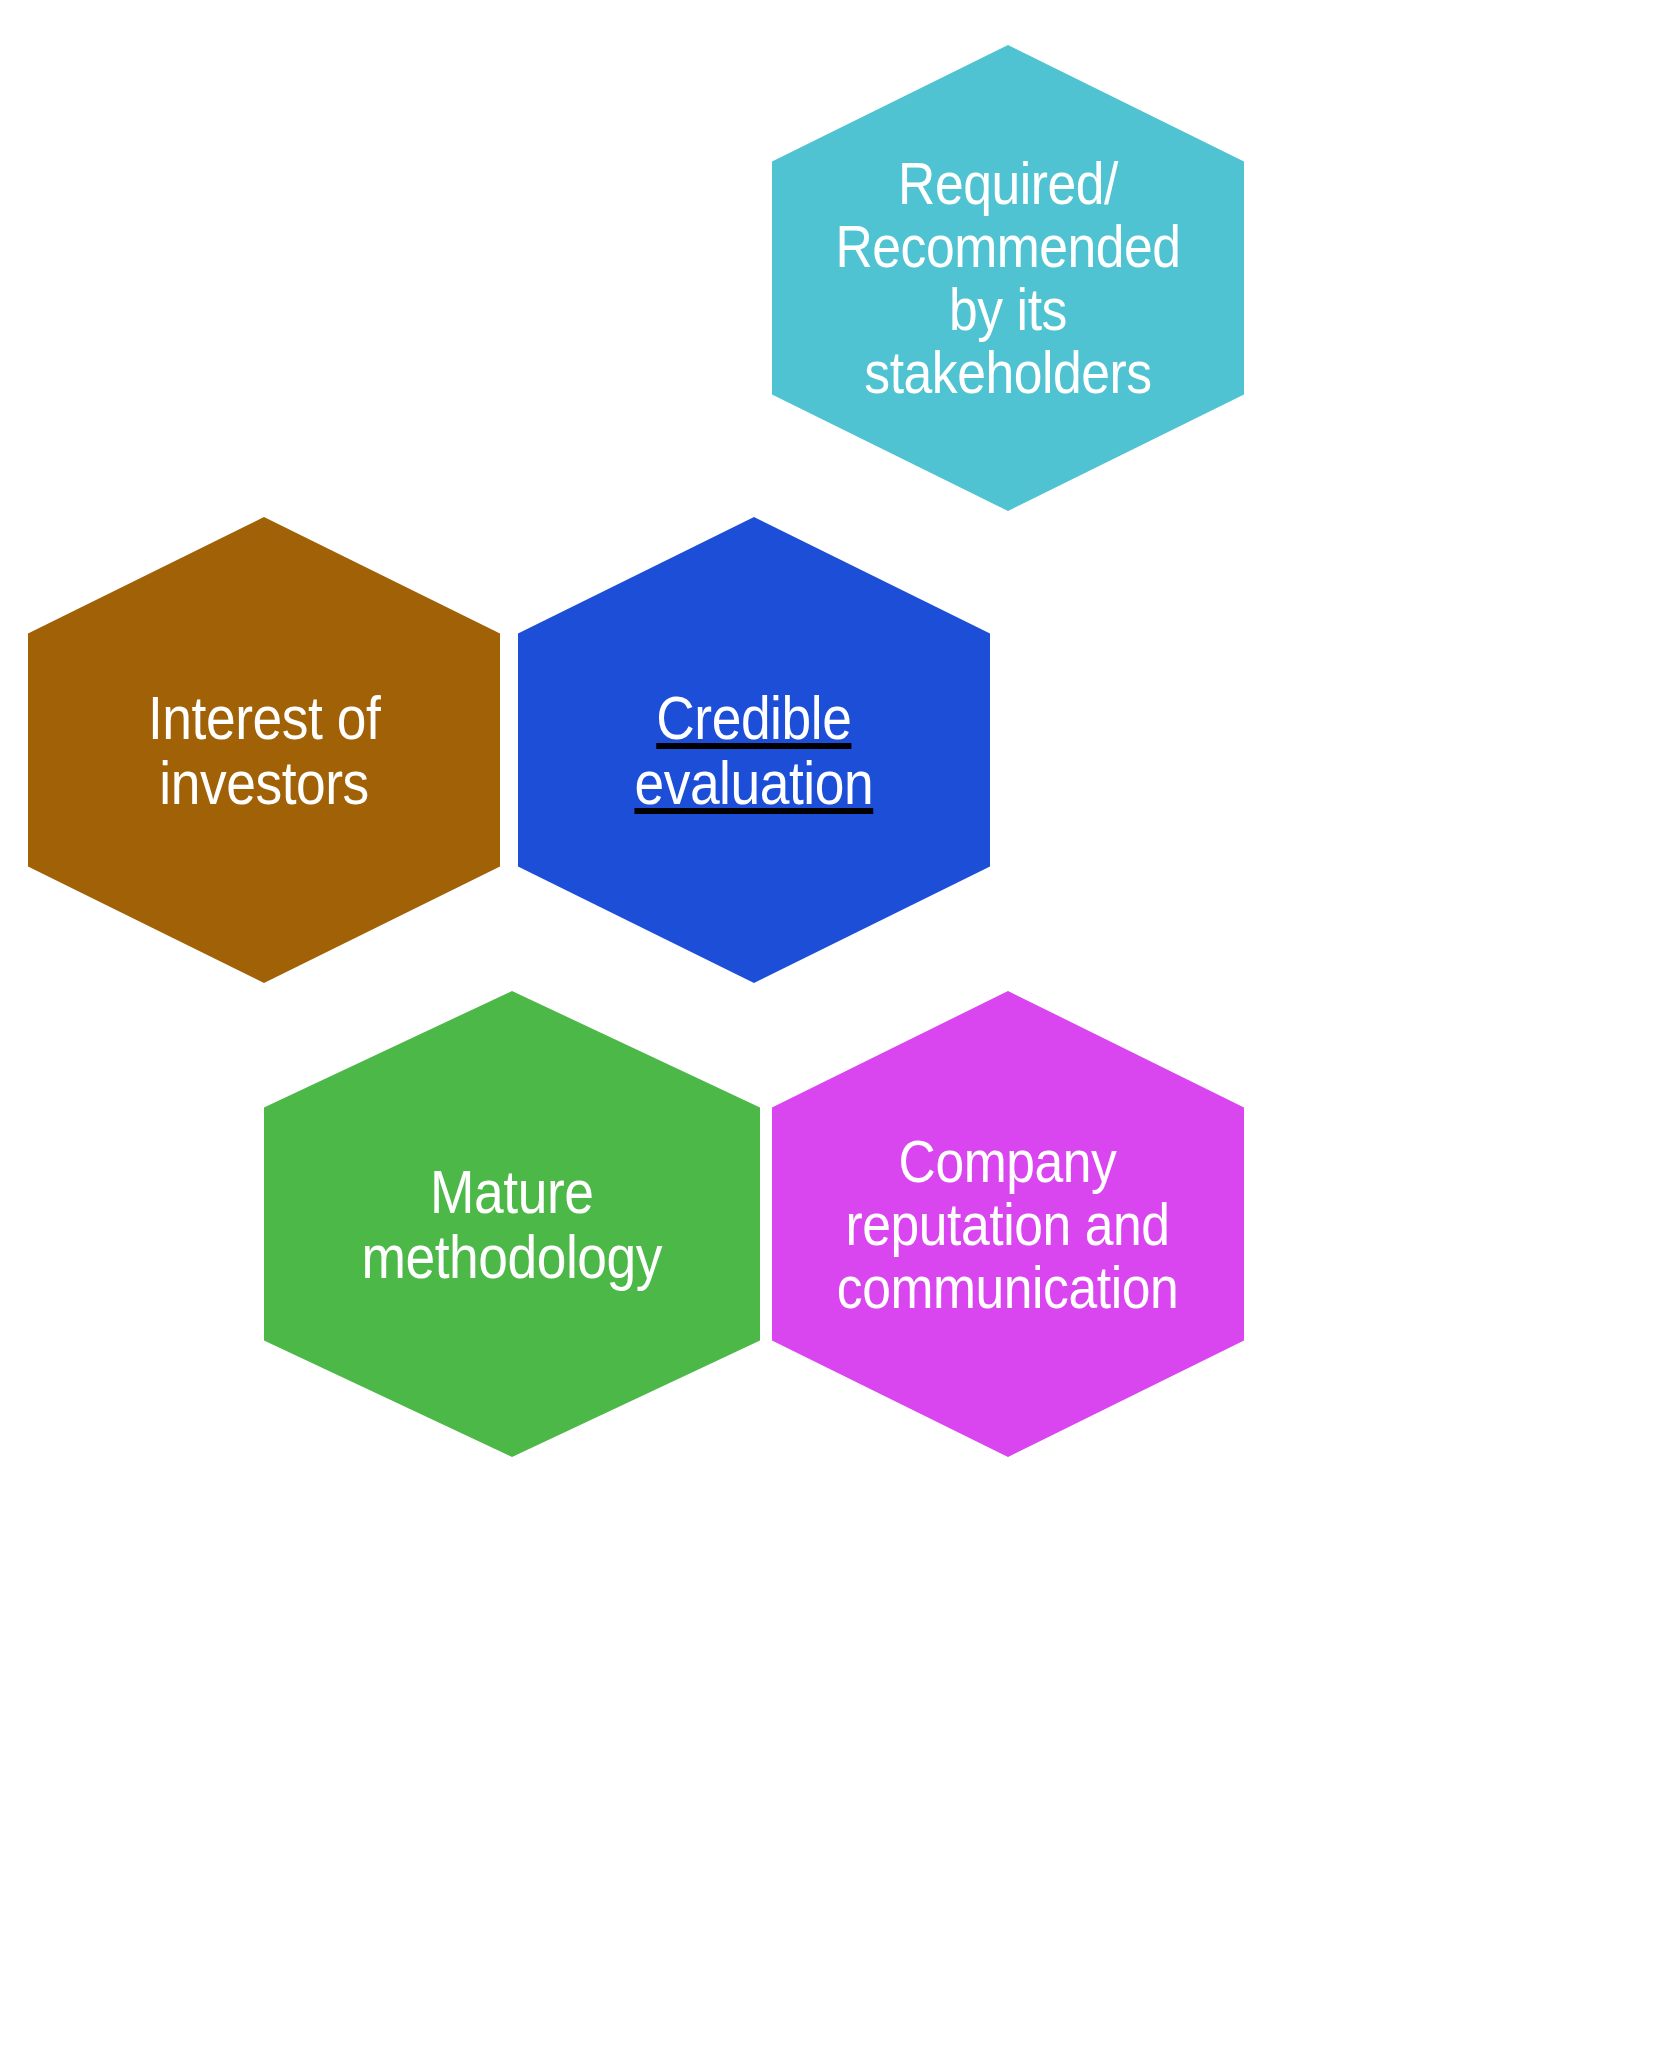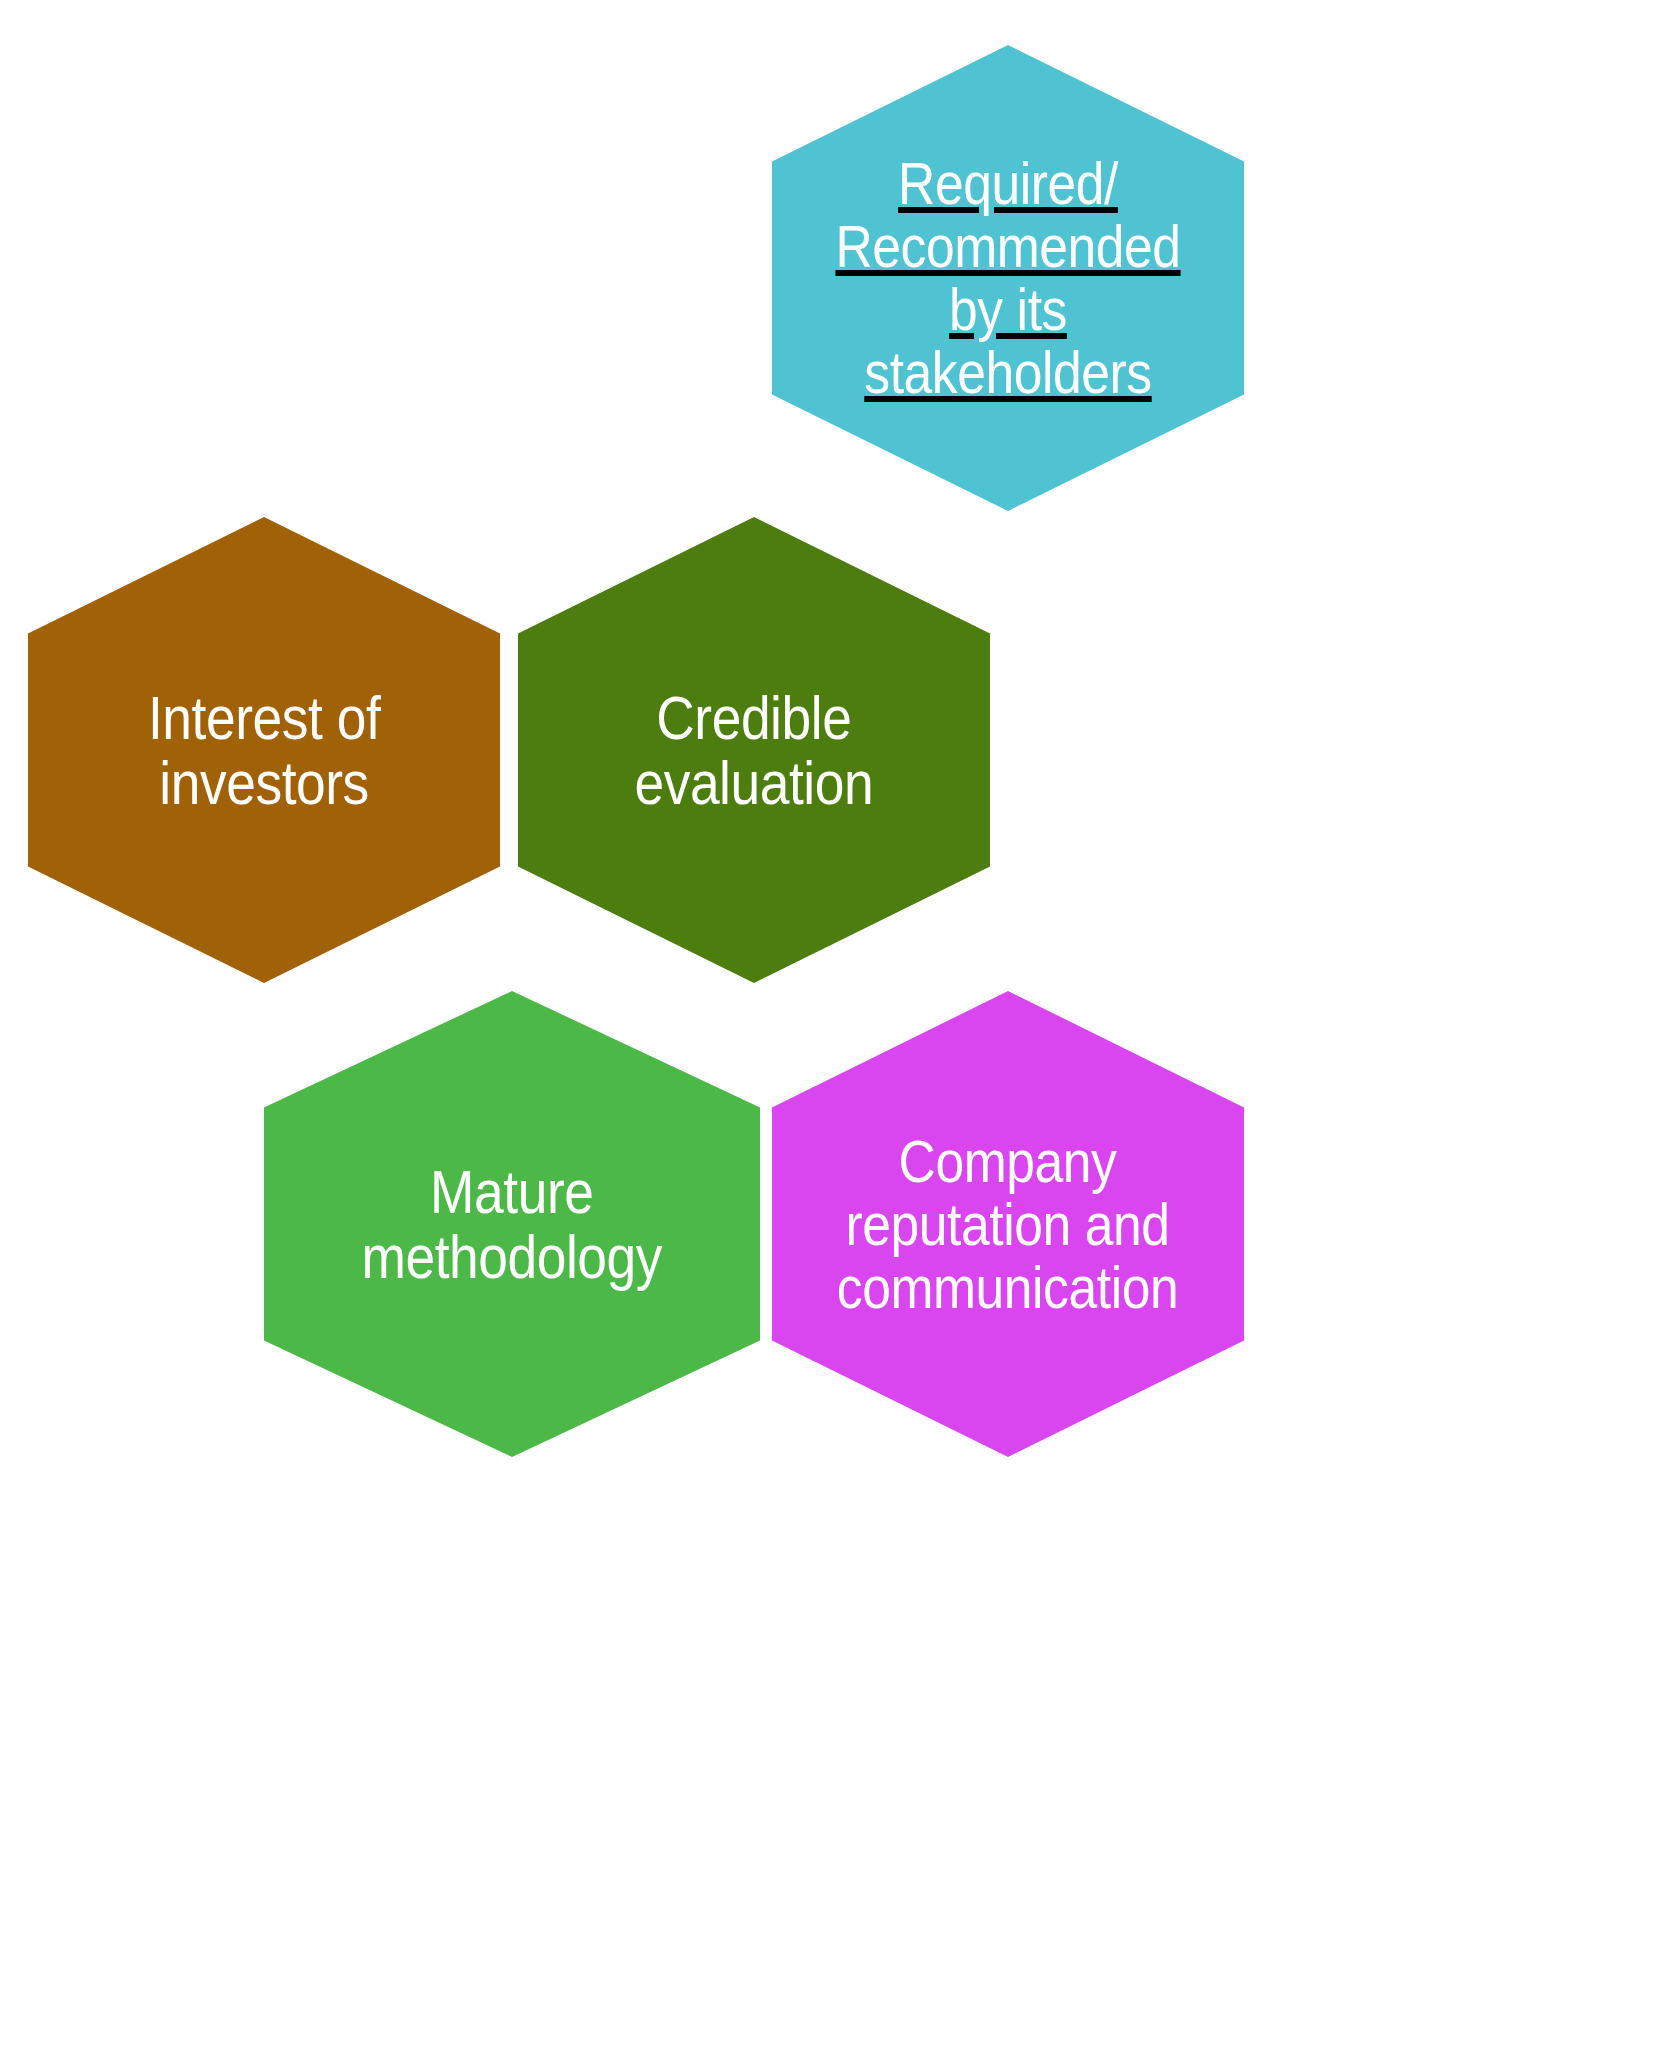--- a/index.html
+++ b/index.html
@@ -67,32 +67,32 @@
 
   
   .label-3line { font-size: 60px; }
 </style>
 </head>
 <body style="background-color: rgb(255, 255, 255);">
 
 <div id="canvas" style="background-color: rgb(255, 255, 255);">
 
 
-  <div class="hex" id="hex-required-recommended" style="background-color: rgb(79, 195, 209); text-decoration: underline;">
+  <div class="hex" id="hex-required-recommended" style="background-color: rgb(79, 195, 209);">
     <div class="hex-label label-3line" style="color: rgb(255, 255, 255);">Required/
 Recommended by its
 stakeholders</div>
   </div>
 
   <div class="hex" id="hex-interest-investors" style="background-color: #a16207;">
     <div class="hex-label" style="color: rgb(255, 255, 255);">Interest of
 investors</div>
   </div>
 
-  <div class="hex" id="hex-credible-evaluation" style="background-color: #4d7c0f;">
+  <div class="hex" id="hex-credible-evaluation" style="background-color: #1d4ed8; text-decoration: underline;">
     <div class="hex-label" style="color: rgb(255, 255, 255);">Credible
 evaluation</div>
   </div>
 
   <div class="hex" id="hex-mature-methodology" style="background-color: rgb(76, 184, 71);">
     <div class="hex-label" style="color: rgb(255, 255, 255);">Mature
 methodology</div>
   </div>
 
   <div class="hex" id="hex-company-reputation" style="background-color: #d946ef;">

